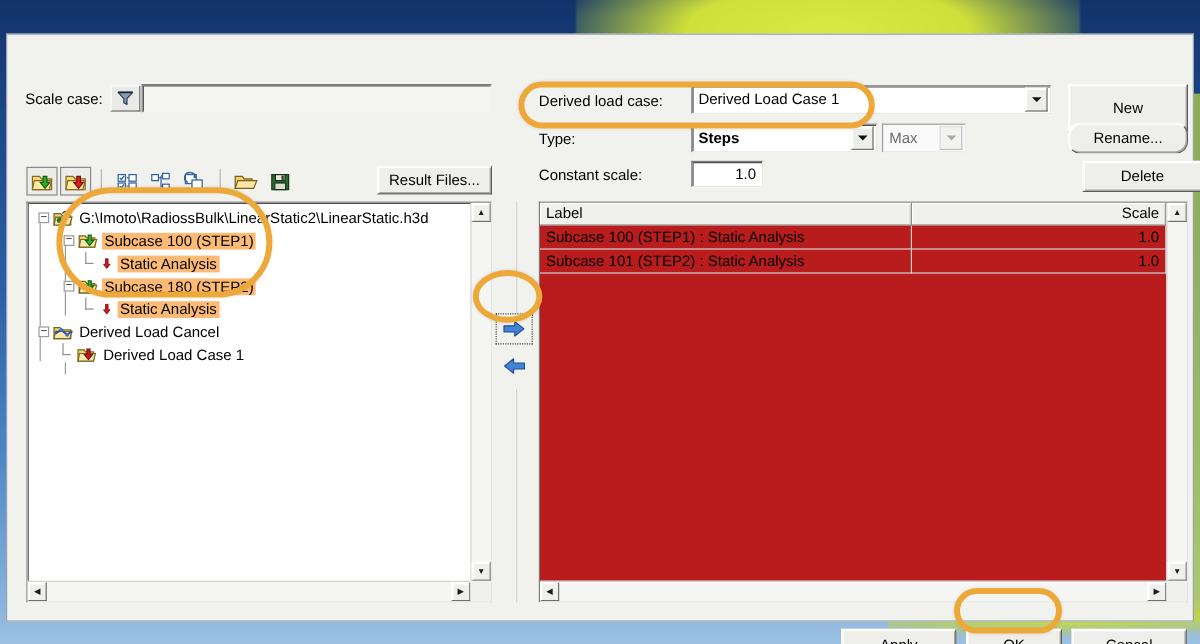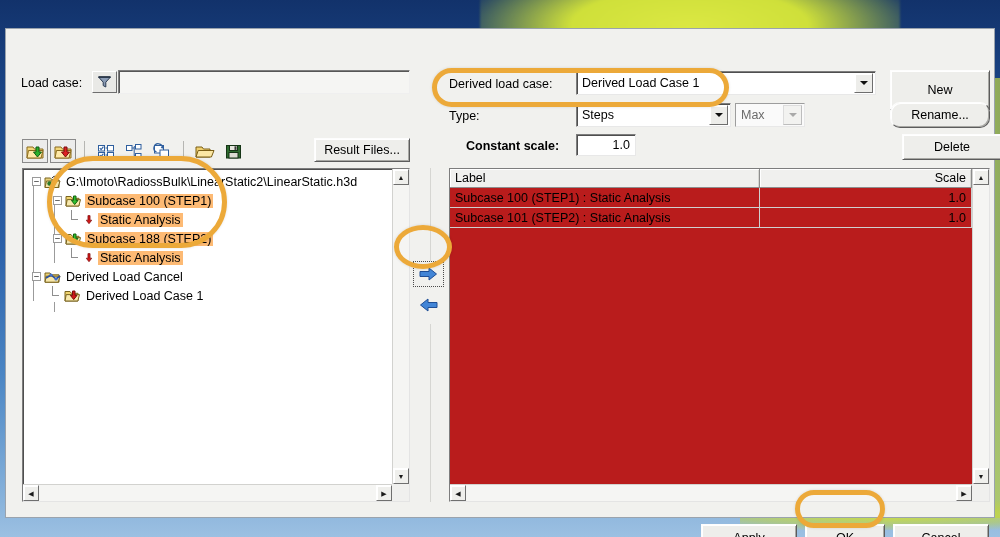--- a/index.html
+++ b/index.html
@@ -285,20 +285,21 @@
   #type-label  { position: absolute; left: 443px; top: 80px; }
   #type-combo {
     position: absolute; left: 570px; top: 74px;
     width: 155px; height: 24px;
     background: #fff;
     border: 1px solid;
     border-color: #7d7d7d #e8e8e8 #e8e8e8 #7d7d7d;
     box-shadow: inset 1px 1px 0 #4f4f4f;
     display: flex; align-items: center;
     cursor: pointer;
+    font-weight: bold;
   }
   #type-combo .val { padding-left: 5px; font-size: 12.5px; flex: 1; }
 
   #max-combo {
     position: absolute; left: 729px; top: 74px;
     width: 70px; height: 24px;
     background: #fafafa;
     border: 1px solid;
     border-color: #9d9d9d #e8e8e8 #e8e8e8 #9d9d9d;
     display: flex; align-items: center;
@@ -320,21 +321,21 @@
   .cb-arrow.dis { background:#f2f2f0; border-color:#dcdcdc #bdbdbd #bdbdbd #dcdcdc; box-shadow:none; }
   .cb-arrow i {
     display:block;
     width: 0; height: 0;
     border-left: 4px solid transparent;
     border-right: 4px solid transparent;
     border-top: 4px solid #101010;
   }
   .cb-arrow.dis i { border-top-color: #a9a9a9; }
 
-  #cscale-label { position: absolute; left: 460px; top: 110px; font-weight: bold; }
+  #cscale-label { position: absolute; left: 443px; top: 110px; }
   #cscale-input {
     position: absolute; left: 570px; top: 105px;
     width: 60px; height: 22px;
     background: #fff;
     border: 1px solid;
     border-color: #7d7d7d #e8e8e8 #e8e8e8 #7d7d7d;
     box-shadow: inset 1px 1px 0 #4f4f4f;
     text-align: right;
     padding-right: 5px;
     font-size: 12.5px;
@@ -417,21 +418,21 @@
 
 <div id="window">
 
   <div id="aurora1"></div>
   <div id="aurora2"></div>
   <div id="aurora3"></div>
 
 
   <div id="client">
 
-    <div id="loadcase-label" class="lbl">Load case:</div>
+    <div id="loadcase-label" class="lbl">Scale case:</div>
     <div id="filter-btn">
       <svg width="15" height="14" viewBox="0 0 15 14">
         <polygon points="1.5,2 13.5,2 8.8,7.2 8.8,12 6.2,10.6 6.2,7.2" fill="#8a9bb4" stroke="#2b3b52" stroke-width="1" stroke-linejoin="round"></polygon>
         <line x1="1.5" y1="2" x2="13.5" y2="2" stroke="#1b2838" stroke-width="1.4"></line>
       </svg>
     </div>
     <input id="loadcase-input" type="text" value="" style="">
 
     <div id="left-toolbar">
       <div class="tb-btn framed">
@@ -539,21 +540,21 @@
           <span class="txt">Static Analysis</span>
         </div>
 
         <div class="tnode sel" style="padding-left:26px;">
           <span class="exp">−</span>
           <svg class="icn" viewBox="0 0 17 15">
             <path d="M1,3.5 L6,3.5 L7.4,5.3 L14,5.3 L14,13 L1,13 Z" fill="#f0d46f" stroke="#7a6420" stroke-width="1"></path>
             <path d="M2.2,6.6 L15.5,6.6 L13.8,13 L1,13 Z" fill="#f8e9ad" stroke="#7a6420" stroke-width="1"></path>
             <path d="M8.5,3 L11,3 L11,7.4 L13,7.4 L9.7,11.6 L6.4,7.4 L8.5,7.4 Z" fill="#2fbe2f" stroke="#14650f" stroke-width="1"></path>
           </svg>
-          <span class="txt">Subcase 188 (STEP2)</span>
+          <span class="txt">Subcase 180 (STEP2)</span>
         </div>
 
         <div class="tnode sel" style="padding-left:40px;">
           <span class="elbow"></span>
           <svg class="icn" viewBox="0 0 17 15" style="width:12px;">
             <path d="M7,2 L10,2 L10,8.5 L12.4,8.5 L8.5,13.5 L4.6,8.5 L7,8.5 Z" fill="#d31818" stroke="#7b0d0d" stroke-width="1"></path>
           </svg>
           <span class="txt">Static Analysis</span>
         </div>
 

